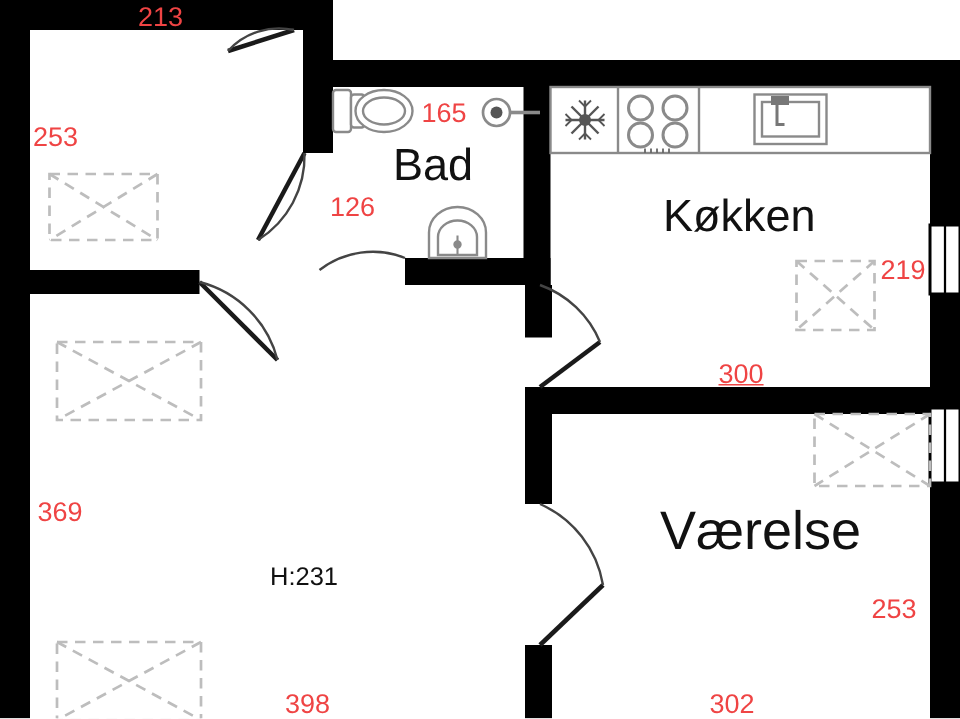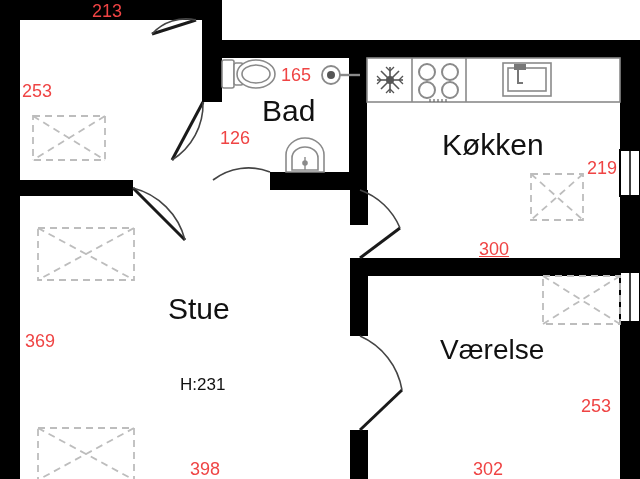--- a/index.html
+++ b/index.html
@@ -29,21 +29,21 @@
     font-weight: 400;
     white-space: nowrap;
     line-height: 1;
     pointer-events: none;
   }
   .room-name {
     font-size: 30px;
     letter-spacing: 0px;
   }
   .room-name.small {
-    font-size: 28px;
+    font-size: 36px;
   }
   .room-height {
     font-size: 17px;
   }
   .dim-label {
     position: absolute;
     color: #ef4444;
     font-size: 18px;
     font-weight: 400;
     white-space: nowrap;
@@ -235,35 +235,34 @@
       </g>
     </g>
 
   </svg>
 
 
   <div class="room-label room-name" style="left:262px; top:96px;">Bad</div>
 
   <div class="room-label room-name" style="left:442px; top:130px;">Køkken</div>
 
-  <div class="room-label room-name" style="left:168px; top:294px;">Stue</div>
 
   <div class="room-label room-height" style="left:180px; top:342px;margin-top:34px;">H:231</div>
 
   <div class="room-label room-name small" style="left:440px; top:336px;">Værelse</div>
 
   <div class="dim-label" style="left:92px; top:2px;">213</div>
 
   <div class="dim-label" style="left:22px; top:82px;">253</div>
 
   <div class="dim-label" style="left:281px; top:66px;">165</div>
 
   <div class="dim-label" style="left:220px; top:129px;">126</div>
 
-  <div class="dim-label" style="left:587px; top:159px;">219</div>
+  <div class="dim-label" style="left:587px; top:171px;">219</div>
 
   <div class="dim-label" style="left:479px; top:240px;text-decoration:underline;">300</div>
 
   <div class="dim-label" style="left:25px; top:332px;">369</div>
 
   <div class="dim-label" style="left:190px; top:460px;">398</div>
 
   <div class="dim-label" style="left:581px; top:397px;">253</div>
 
   <div class="dim-label" style="left:473px; top:460px;">302</div>

